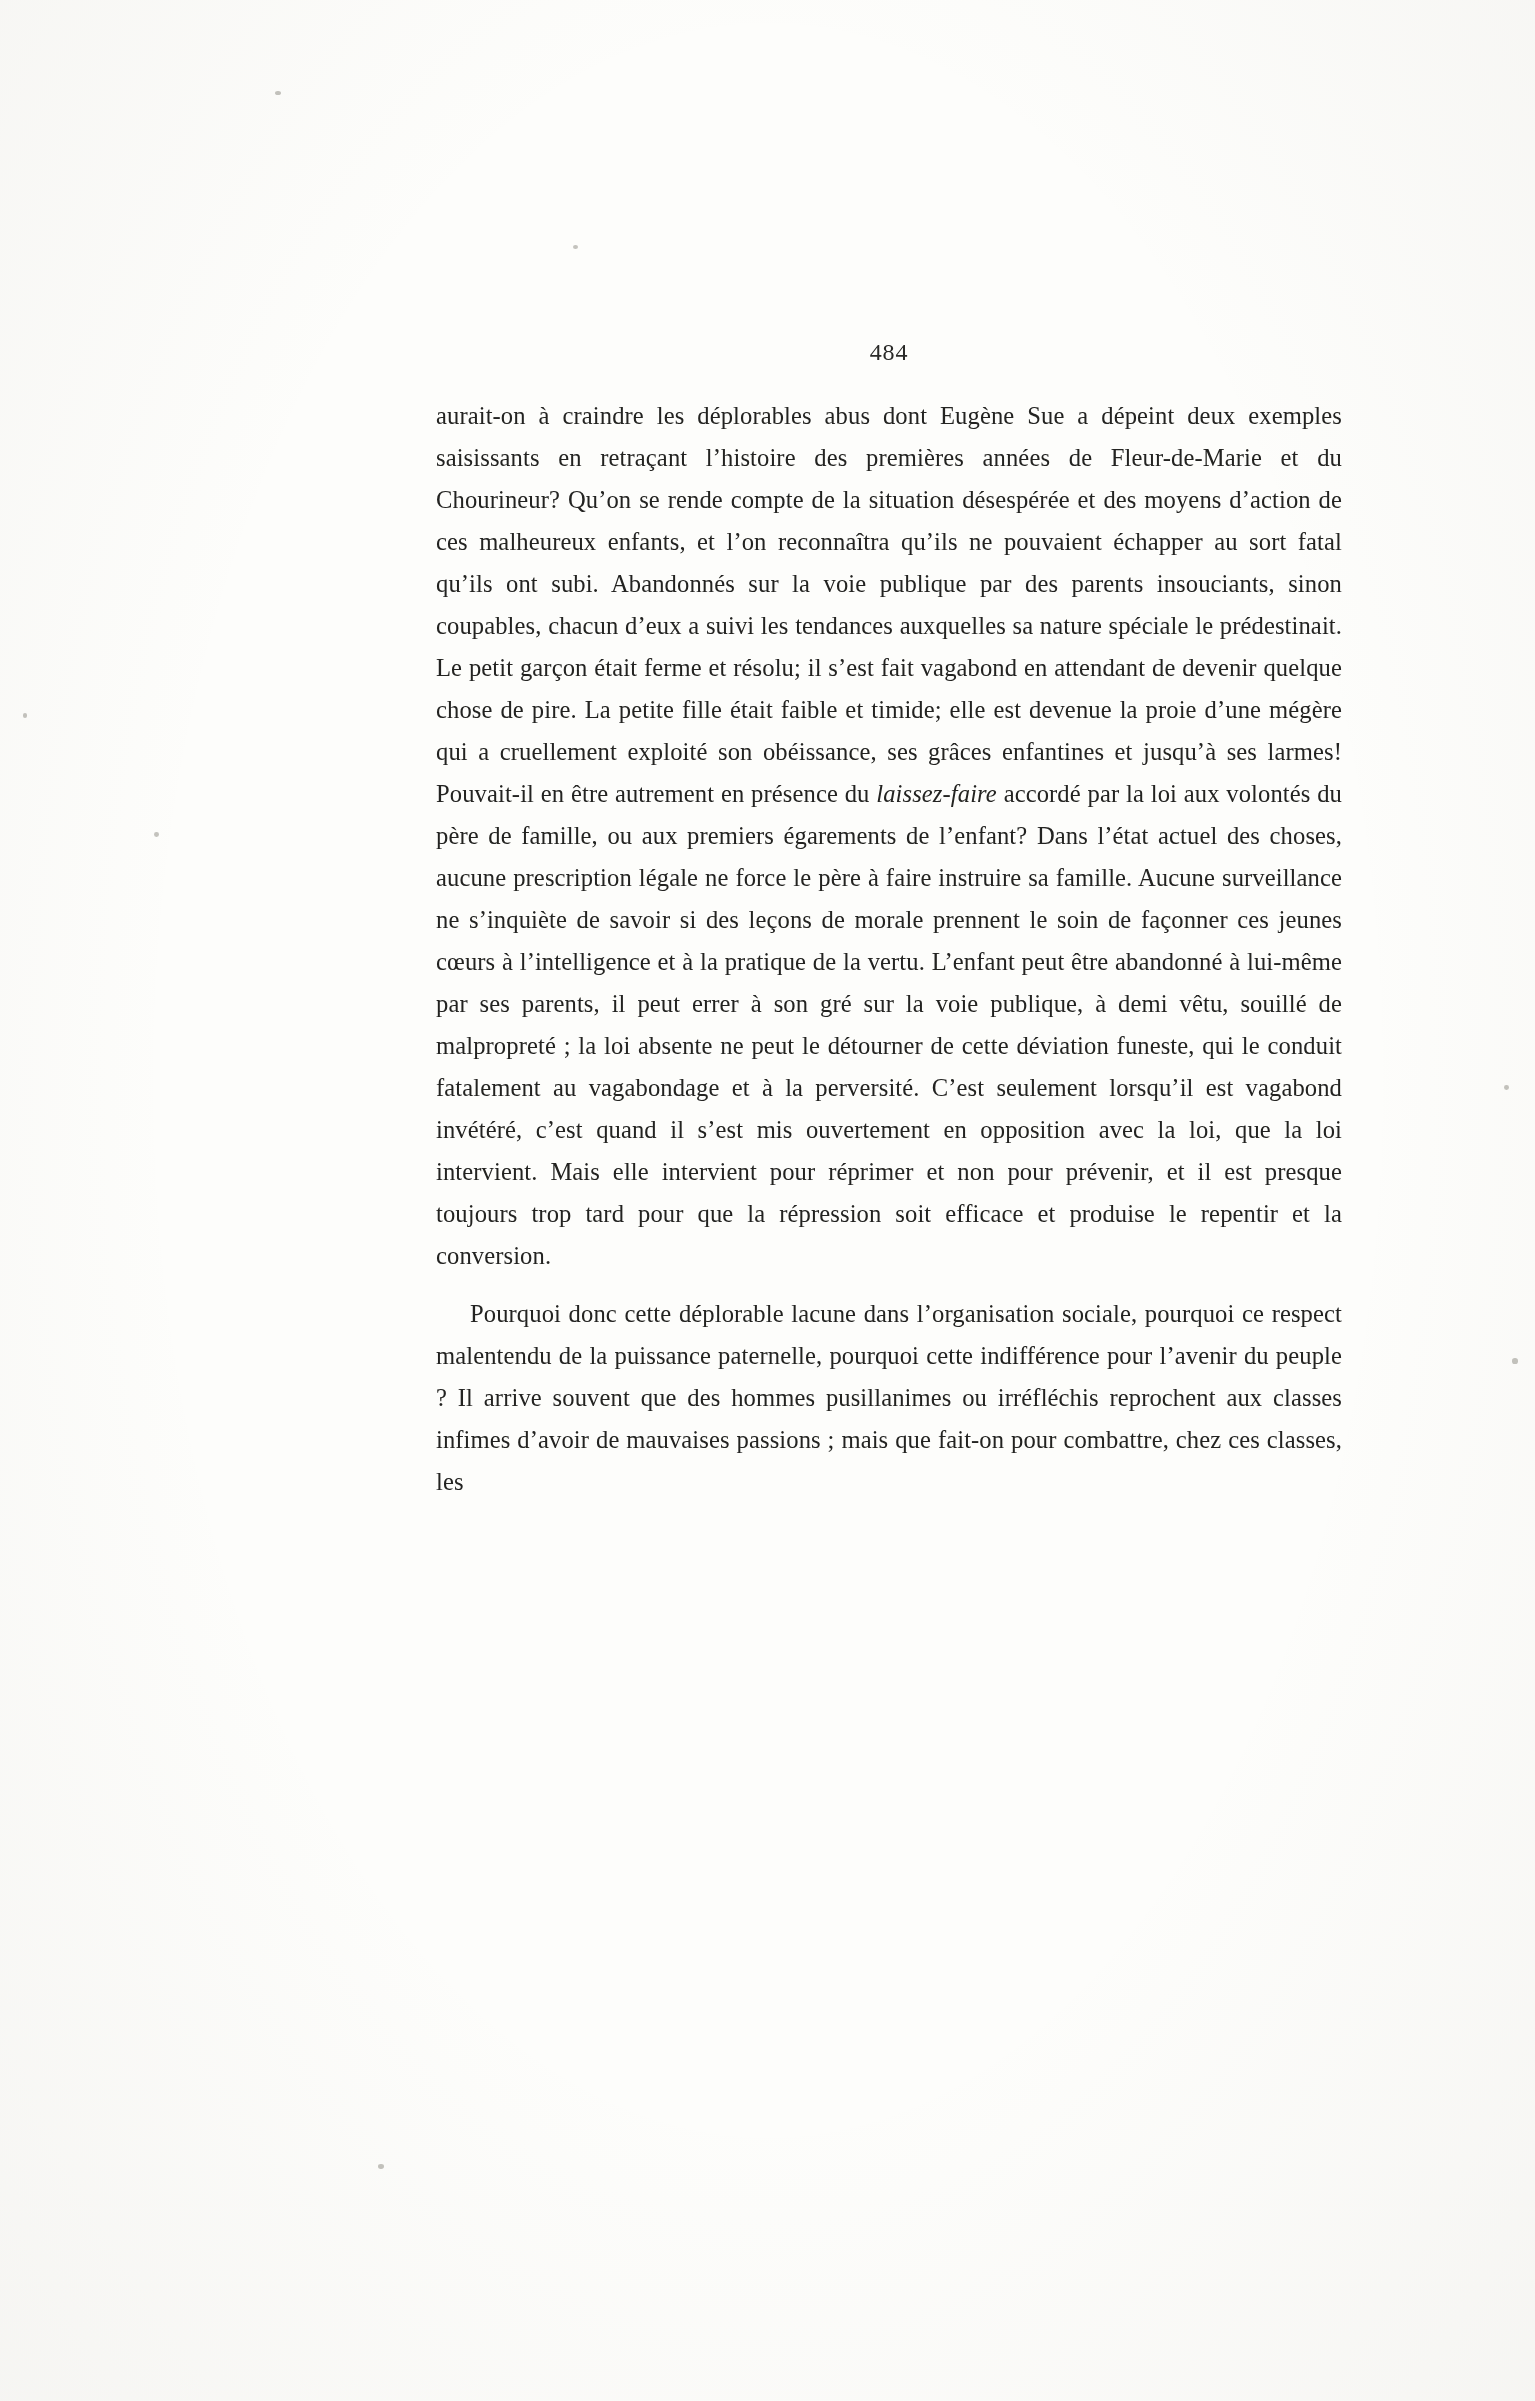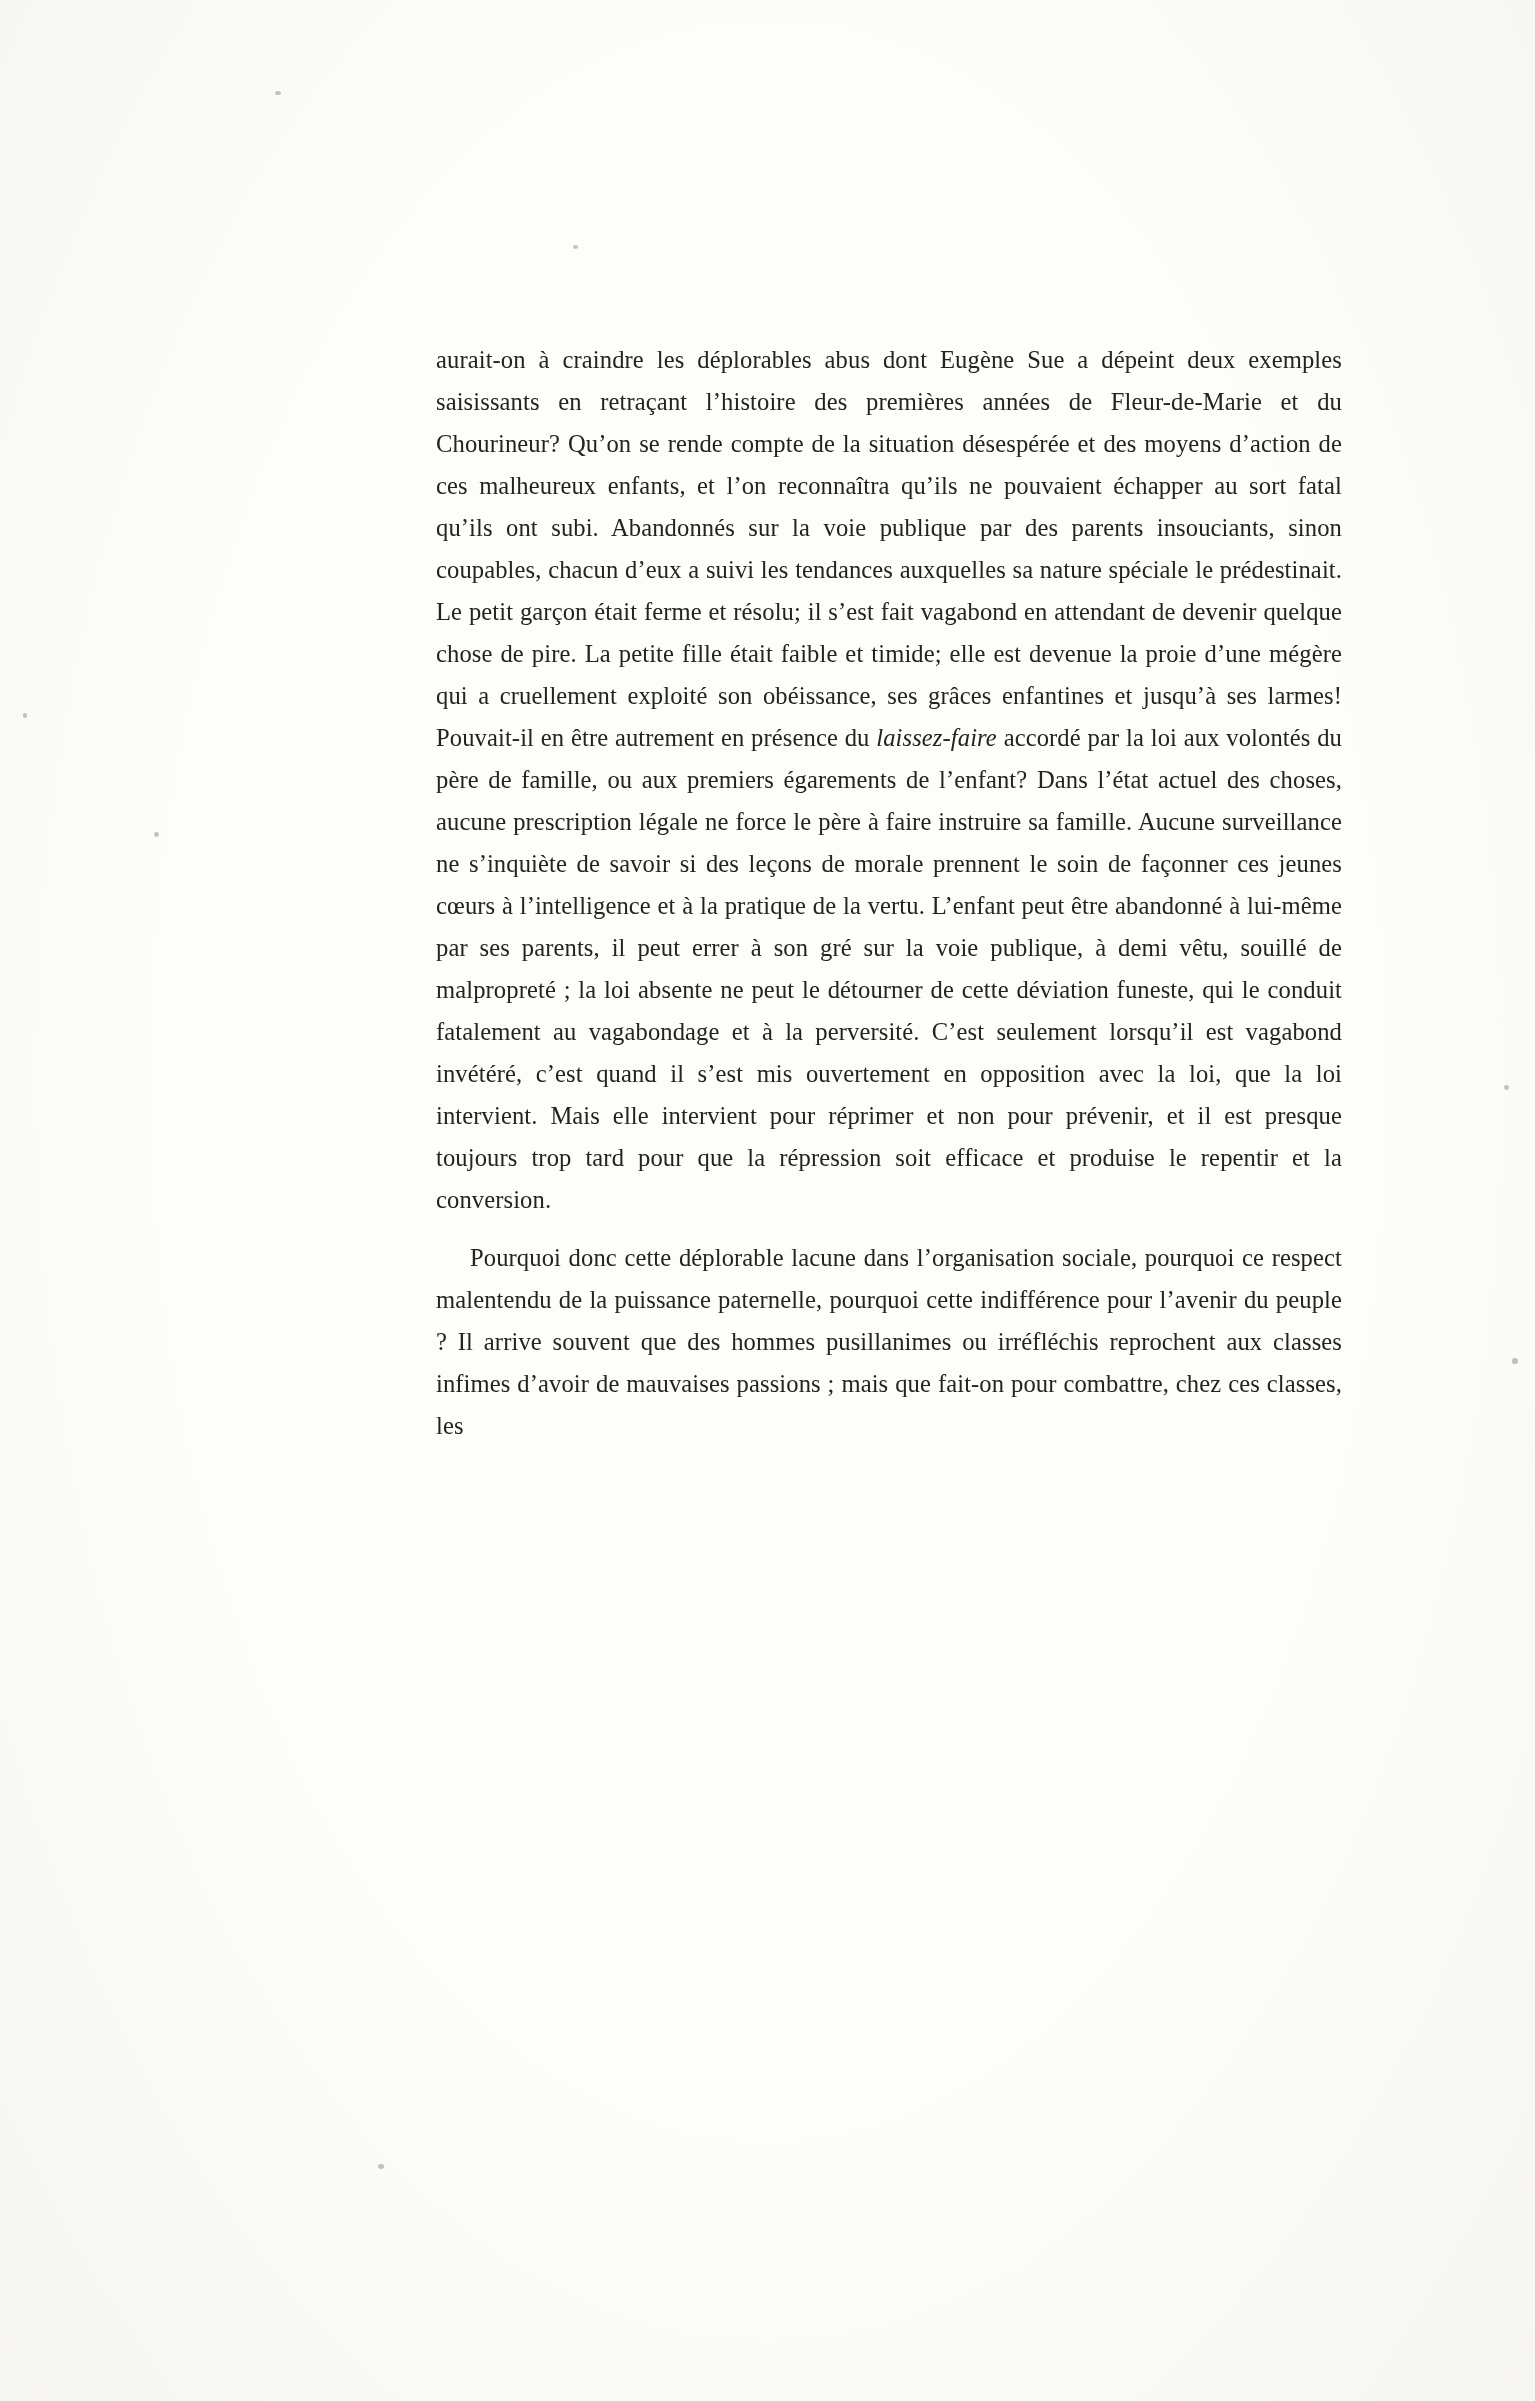--- a/index.html
+++ b/index.html
@@ -78,19 +78,20 @@
 
   <div class="speck" style="left:275px; top:91px; width:5.7px; height:4px;"></div>
   <div class="speck" style="left:573px; top:245px; width:4.8px; height:4px;"></div>
   <div class="speck" style="left:22.6px; top:713px; width:4.8px; height:4.8px;"></div>
   <div class="speck" style="left:154px; top:832px; width:4.8px; height:4.8px;"></div>
   <div class="speck" style="left:1504px; top:1085px; width:4.8px; height:4.8px;"></div>
   <div class="speck" style="left:1512px; top:1358px; width:5.7px; height:5.7px;"></div>
   <div class="speck" style="left:378px; top:2164px; width:5.7px; height:4.8px;"></div>
 
   <div class="text-block">
+    <div class="folio">484</div>
     <div id="paragraph-container">
         <p class="body-par" style="text-indent: 0px;"><span>aurait-on à craindre les déplorables abus dont Eugène Sue a dépeint deux exemples saisissants en retraçant l’histoire des premières années de </span><span>Fleur-de-Marie</span><span> et du </span><span>Chourineur</span><span>? Qu’on se rende compte de la situation désespérée et des moyens d’action de ces malheureux enfants, et l’on reconnaîtra qu’ils ne pouvaient échapper au sort fatal qu’ils ont subi. Abandonnés sur la voie publique par des parents insouciants, sinon coupables, chacun d’eux a suivi les tendances auxquelles sa nature spéciale le prédestinait. Le petit garçon était ferme et résolu; il s’est fait vagabond en attendant de devenir quelque chose de pire. La petite fille était faible et timide; elle est devenue la proie d’une mégère qui a cruellement exploité son obéissance, ses grâces enfantines et jusqu’à ses larmes! Pouvait-il en être autrement en présence du </span><span class="italic">laissez-faire</span><span> accordé par la loi aux volontés du père de famille, ou aux premiers égarements de l’enfant? Dans l’état actuel des choses, aucune prescription légale ne force le père à faire instruire sa famille. Aucune surveillance ne s’inquiète de savoir si des leçons de morale prennent le soin de façonner ces jeunes cœurs à l’intelligence et à la pratique de la vertu. L’enfant peut être abandonné à lui-même par ses parents, il peut errer à son gré sur la voie publique, à demi vêtu, souillé de malpropreté ; la loi absente ne peut le détourner de cette déviation funeste, qui le conduit fatalement au vagabondage et à la perversité. C’est seulement lorsqu’il est vagabond invétéré, c’est quand il s’est mis ouvertement en opposition avec la loi, que la loi intervient. Mais elle intervient pour réprimer et non pour prévenir, et il est presque toujours trop tard pour que la répression soit efficace et produise le repentir et la conversion.</span></p>
         <p class="body-par"><span>Pourquoi donc cette déplorable lacune dans l’organisation sociale, pourquoi ce respect malentendu de la puissance paternelle, pourquoi cette indifférence pour l’avenir du peuple ? Il arrive souvent que des hommes pusillanimes ou irréfléchis reprochent aux classes infimes d’avoir de mauvaises passions ; mais que fait-on pour combattre, chez ces classes, les</span></p>
       </div>
   </div>
 </div>
 
 
 </body></html>

